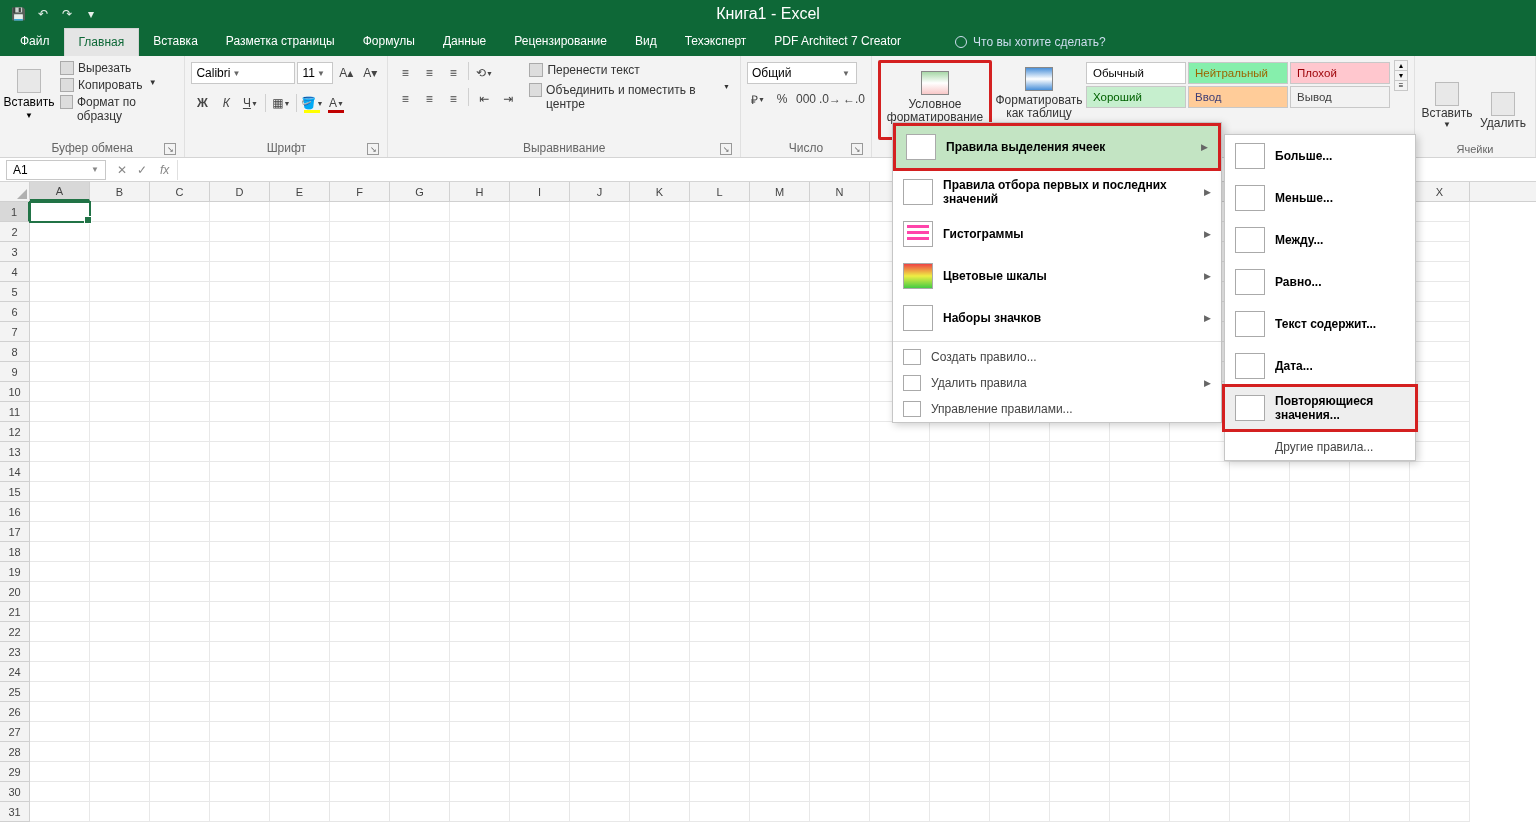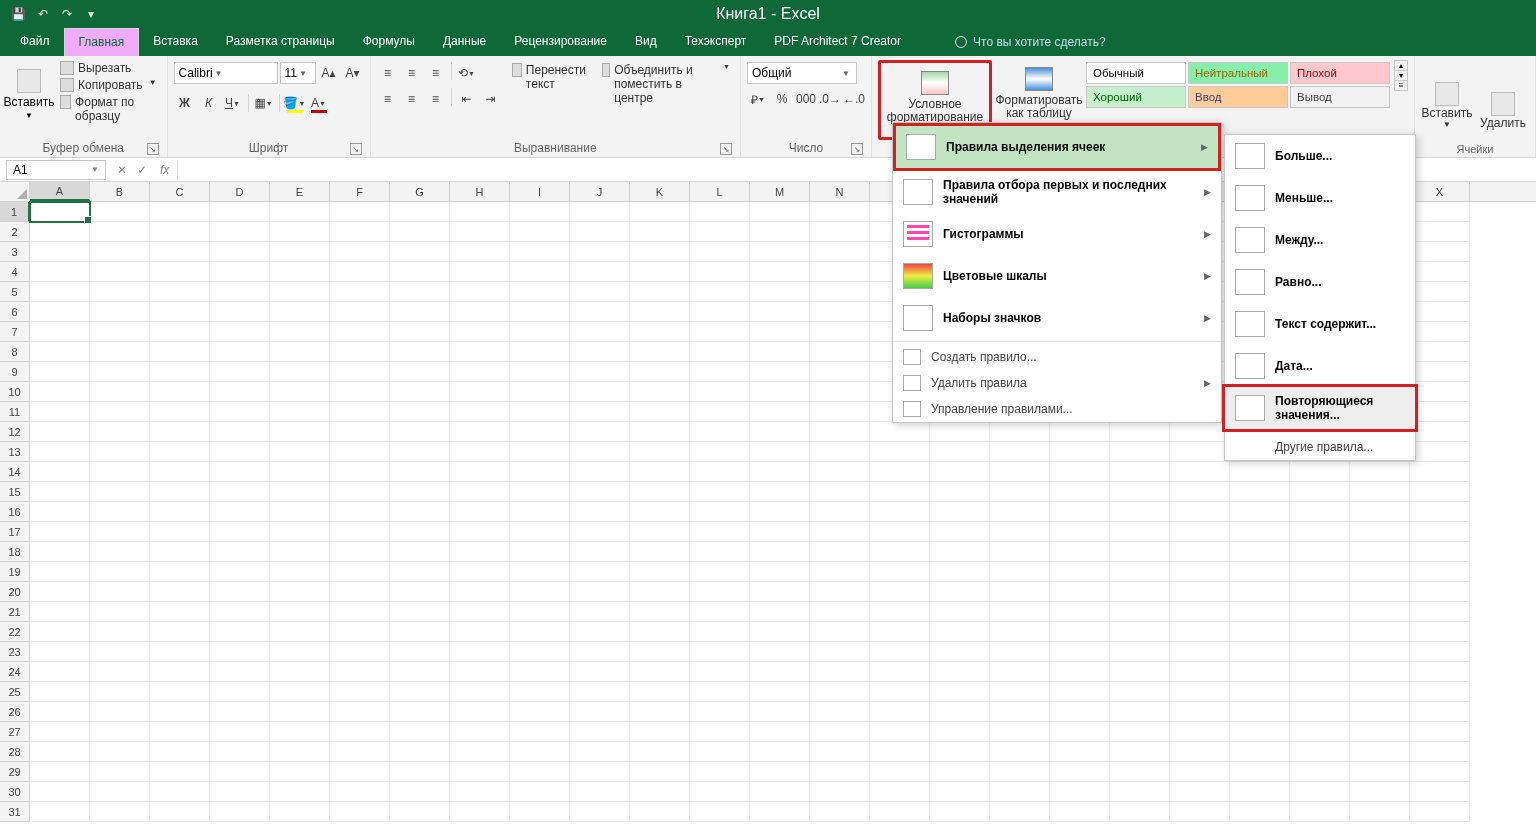--- a/index.html
+++ b/index.html
@@ -5,21 +5,21 @@
 *{box-sizing:border-box;margin:0;padding:0;font-family:"Segoe UI",Tahoma,sans-serif;font-size:12px;user-select:none}
 body{background:#fff;width:1536px;height:825px;overflow:hidden;position:relative}
 .titlebar{height:28px;background:#0e6837;color:#fff;display:flex;align-items:center;position:relative}
 .qat{display:flex;align-items:center;gap:2px;padding:0 8px}
 .qat-ico{width:22px;height:22px;display:flex;align-items:center;justify-content:center;color:#fff;opacity:.9}
 .title-center{position:absolute;left:50%;transform:translateX(-50%);font-size:16px}
 
 .tabbar{height:28px;background:#0e6837;display:flex;padding-left:6px}
 .tab{padding:6px 14px;color:#fff;font-size:12px;cursor:pointer}
 .tab.file{background:#0e6837}
-.tab.active{background:#f0abfc;color:#0e6837;border:1px solid #d4d4d4;border-bottom:none}
+.tab.active{background:#e5e5e5;color:#0e6837;border:1px solid #d4d4d4;border-bottom:none}
 .tell-me{margin-left:40px;color:#cde;display:flex;align-items:center;gap:6px;padding:6px 0}
 .bulb{width:12px;height:12px;border:1px solid #cde;border-radius:50%;position:relative}
 
 .ribbon{height:102px;background:#f3f3f3;border-bottom:1px solid #d4d4d4;display:flex;position:relative}
 .group{border-right:1px solid #e0e0e0;padding:2px 6px 0 6px;display:flex;flex-direction:column;height:100%}
 .group-body{flex:1;display:flex;align-items:flex-start;gap:4px}
 .group-label{text-align:center;font-size:11px;color:#666;padding:2px 0;position:relative}
 .launcher{position:absolute;right:2px;bottom:2px;width:12px;height:12px;border:1px solid #999;font-size:8px;display:flex;align-items:center;justify-content:center;color:#666}
 
 .bigbtn{display:flex;flex-direction:column;align-items:center;justify-content:center;width:46px;height:72px;gap:2px}
@@ -192,21 +192,21 @@
         </div>
         <div style="display:flex;gap:2px">
           <div class="rbtn">≡</div>
           <div class="rbtn">≡</div>
           <div class="rbtn">≡</div>
           <span class="sep"></span>
           <div class="rbtn">⇤</div>
           <div class="rbtn">⇥</div>
         </div>
       </div>
-      <div style="display:flex;gap:4px">
+      <div style="display:flex;flex-direction:column;gap:4px">
         <div class="clip-item">
             <span class="sm-ico"></span>
             <span>Перенести текст</span>
           </div>
         <div class="clip-item">
             <span class="sm-ico"></span>
             <span>Объединить и поместить в центре</span>
             <span style="font-size:7px;margin-left:2px">▼</span>
           </div>
       </div>

